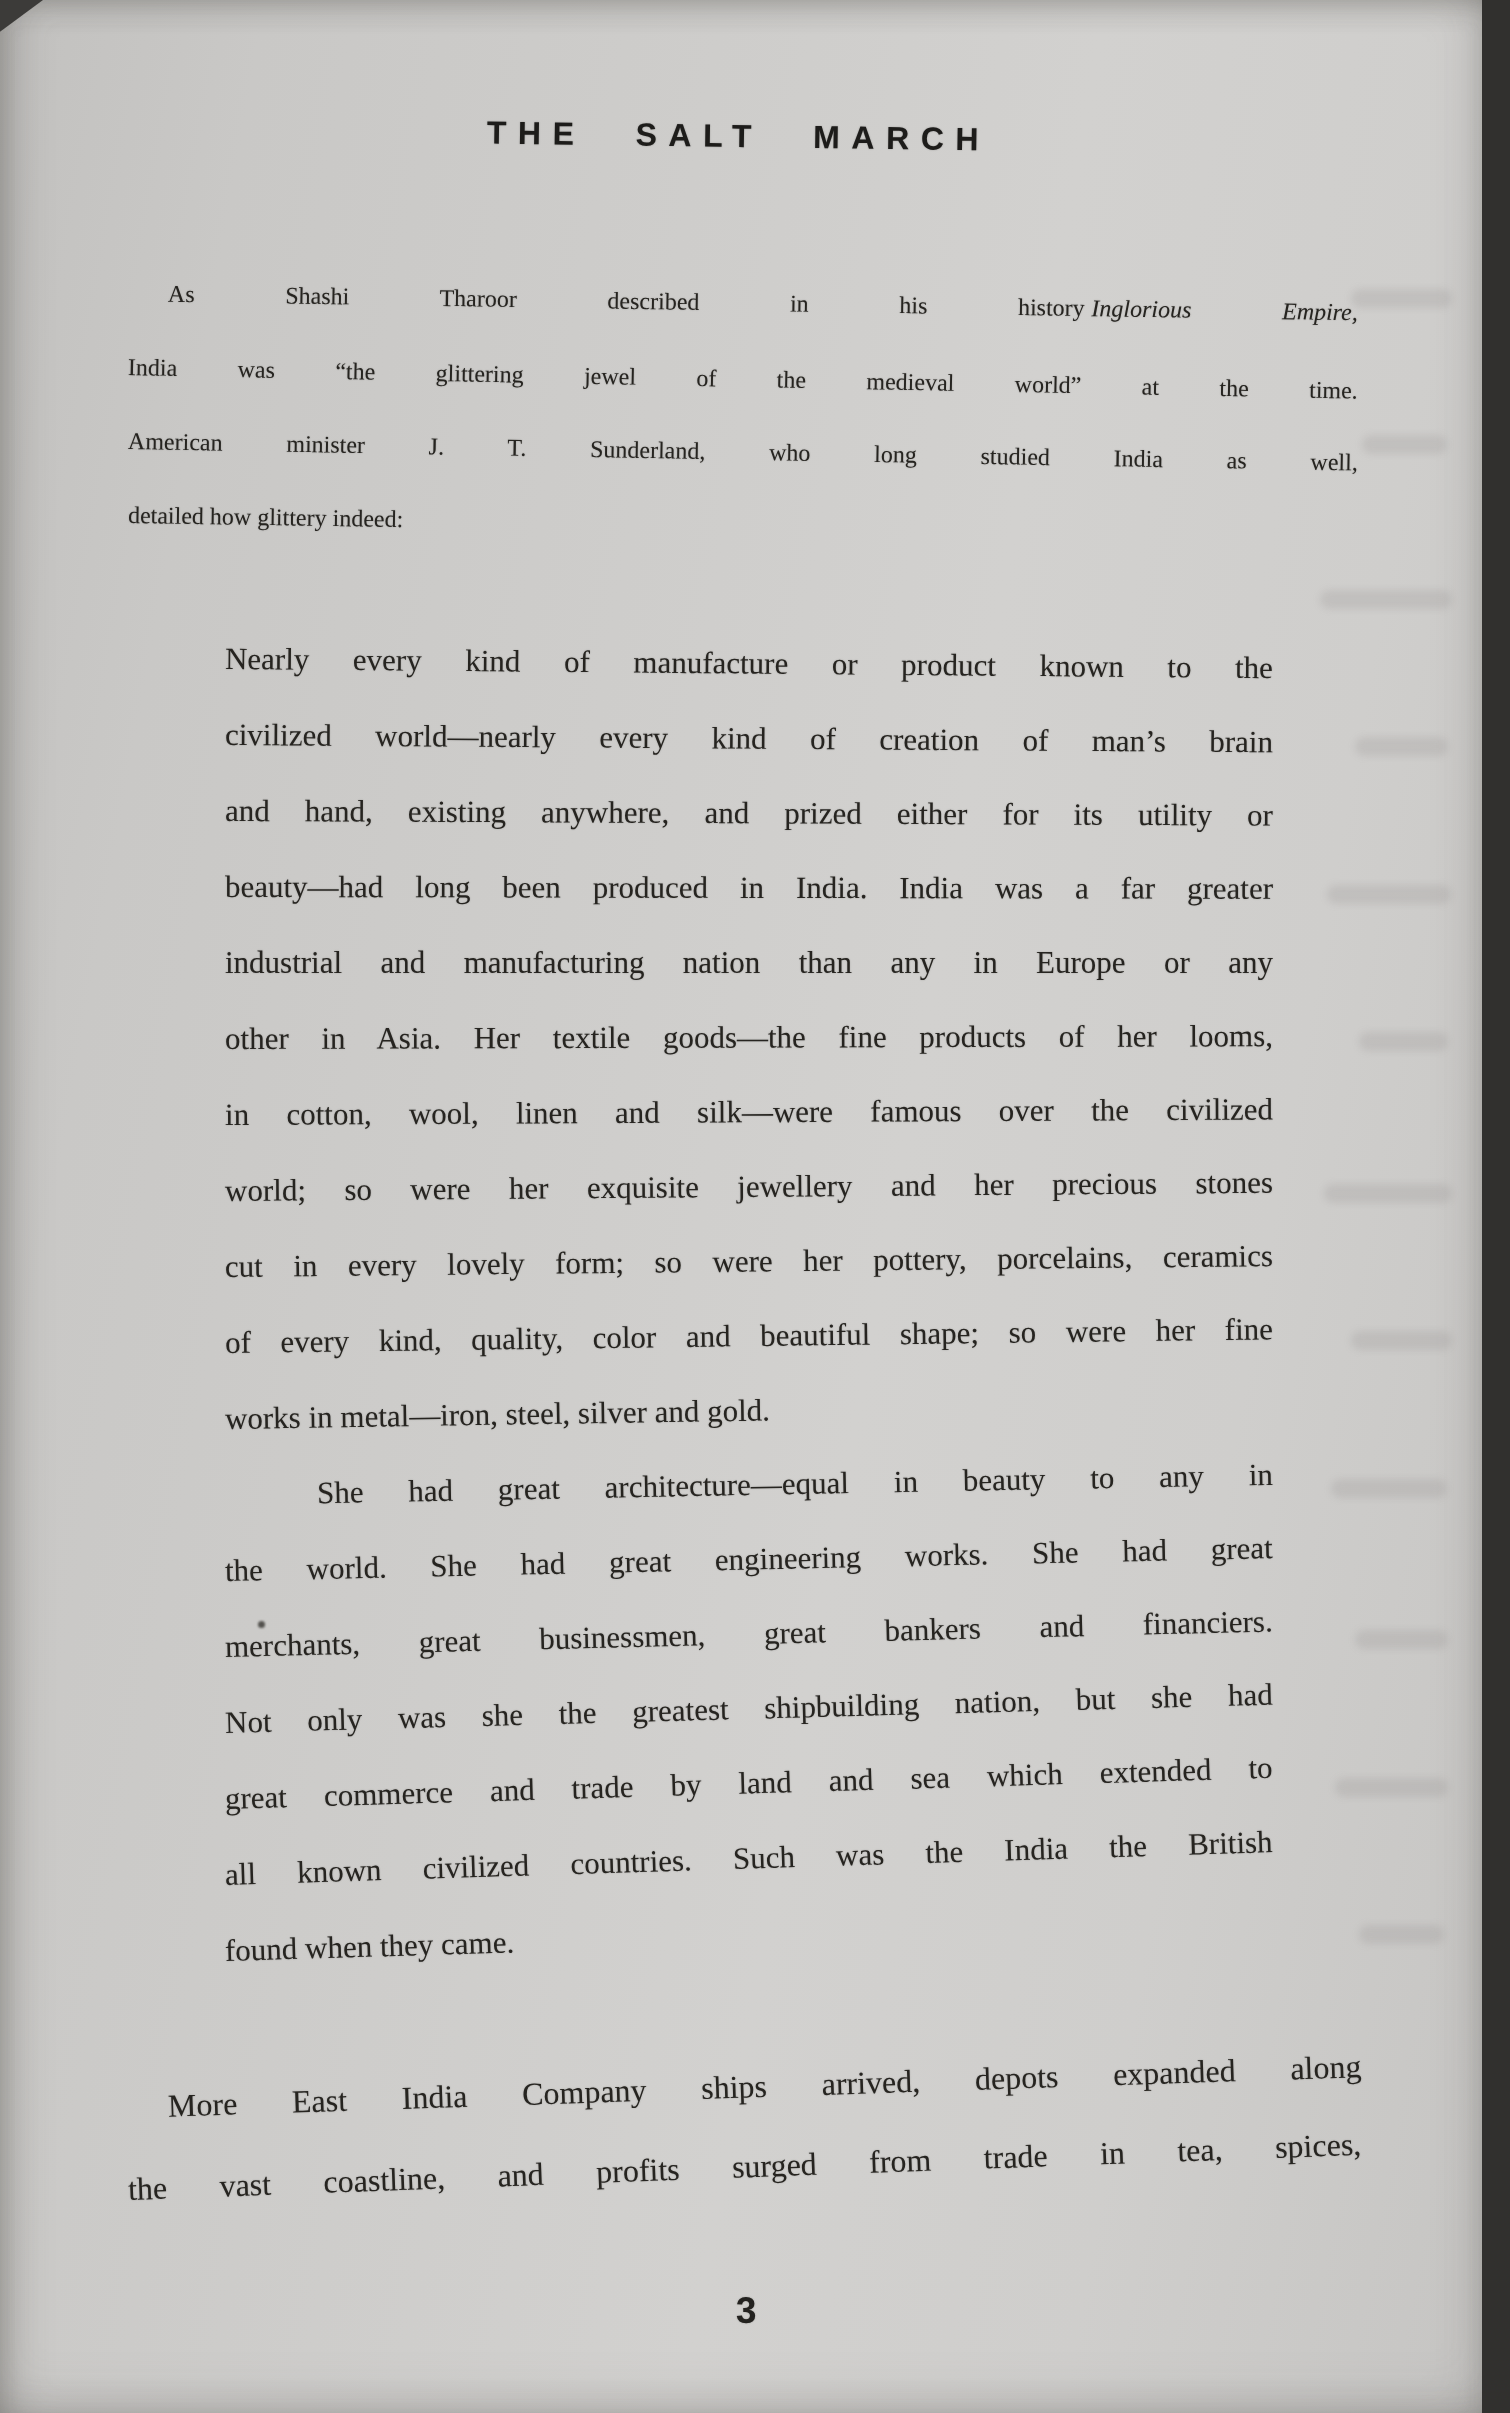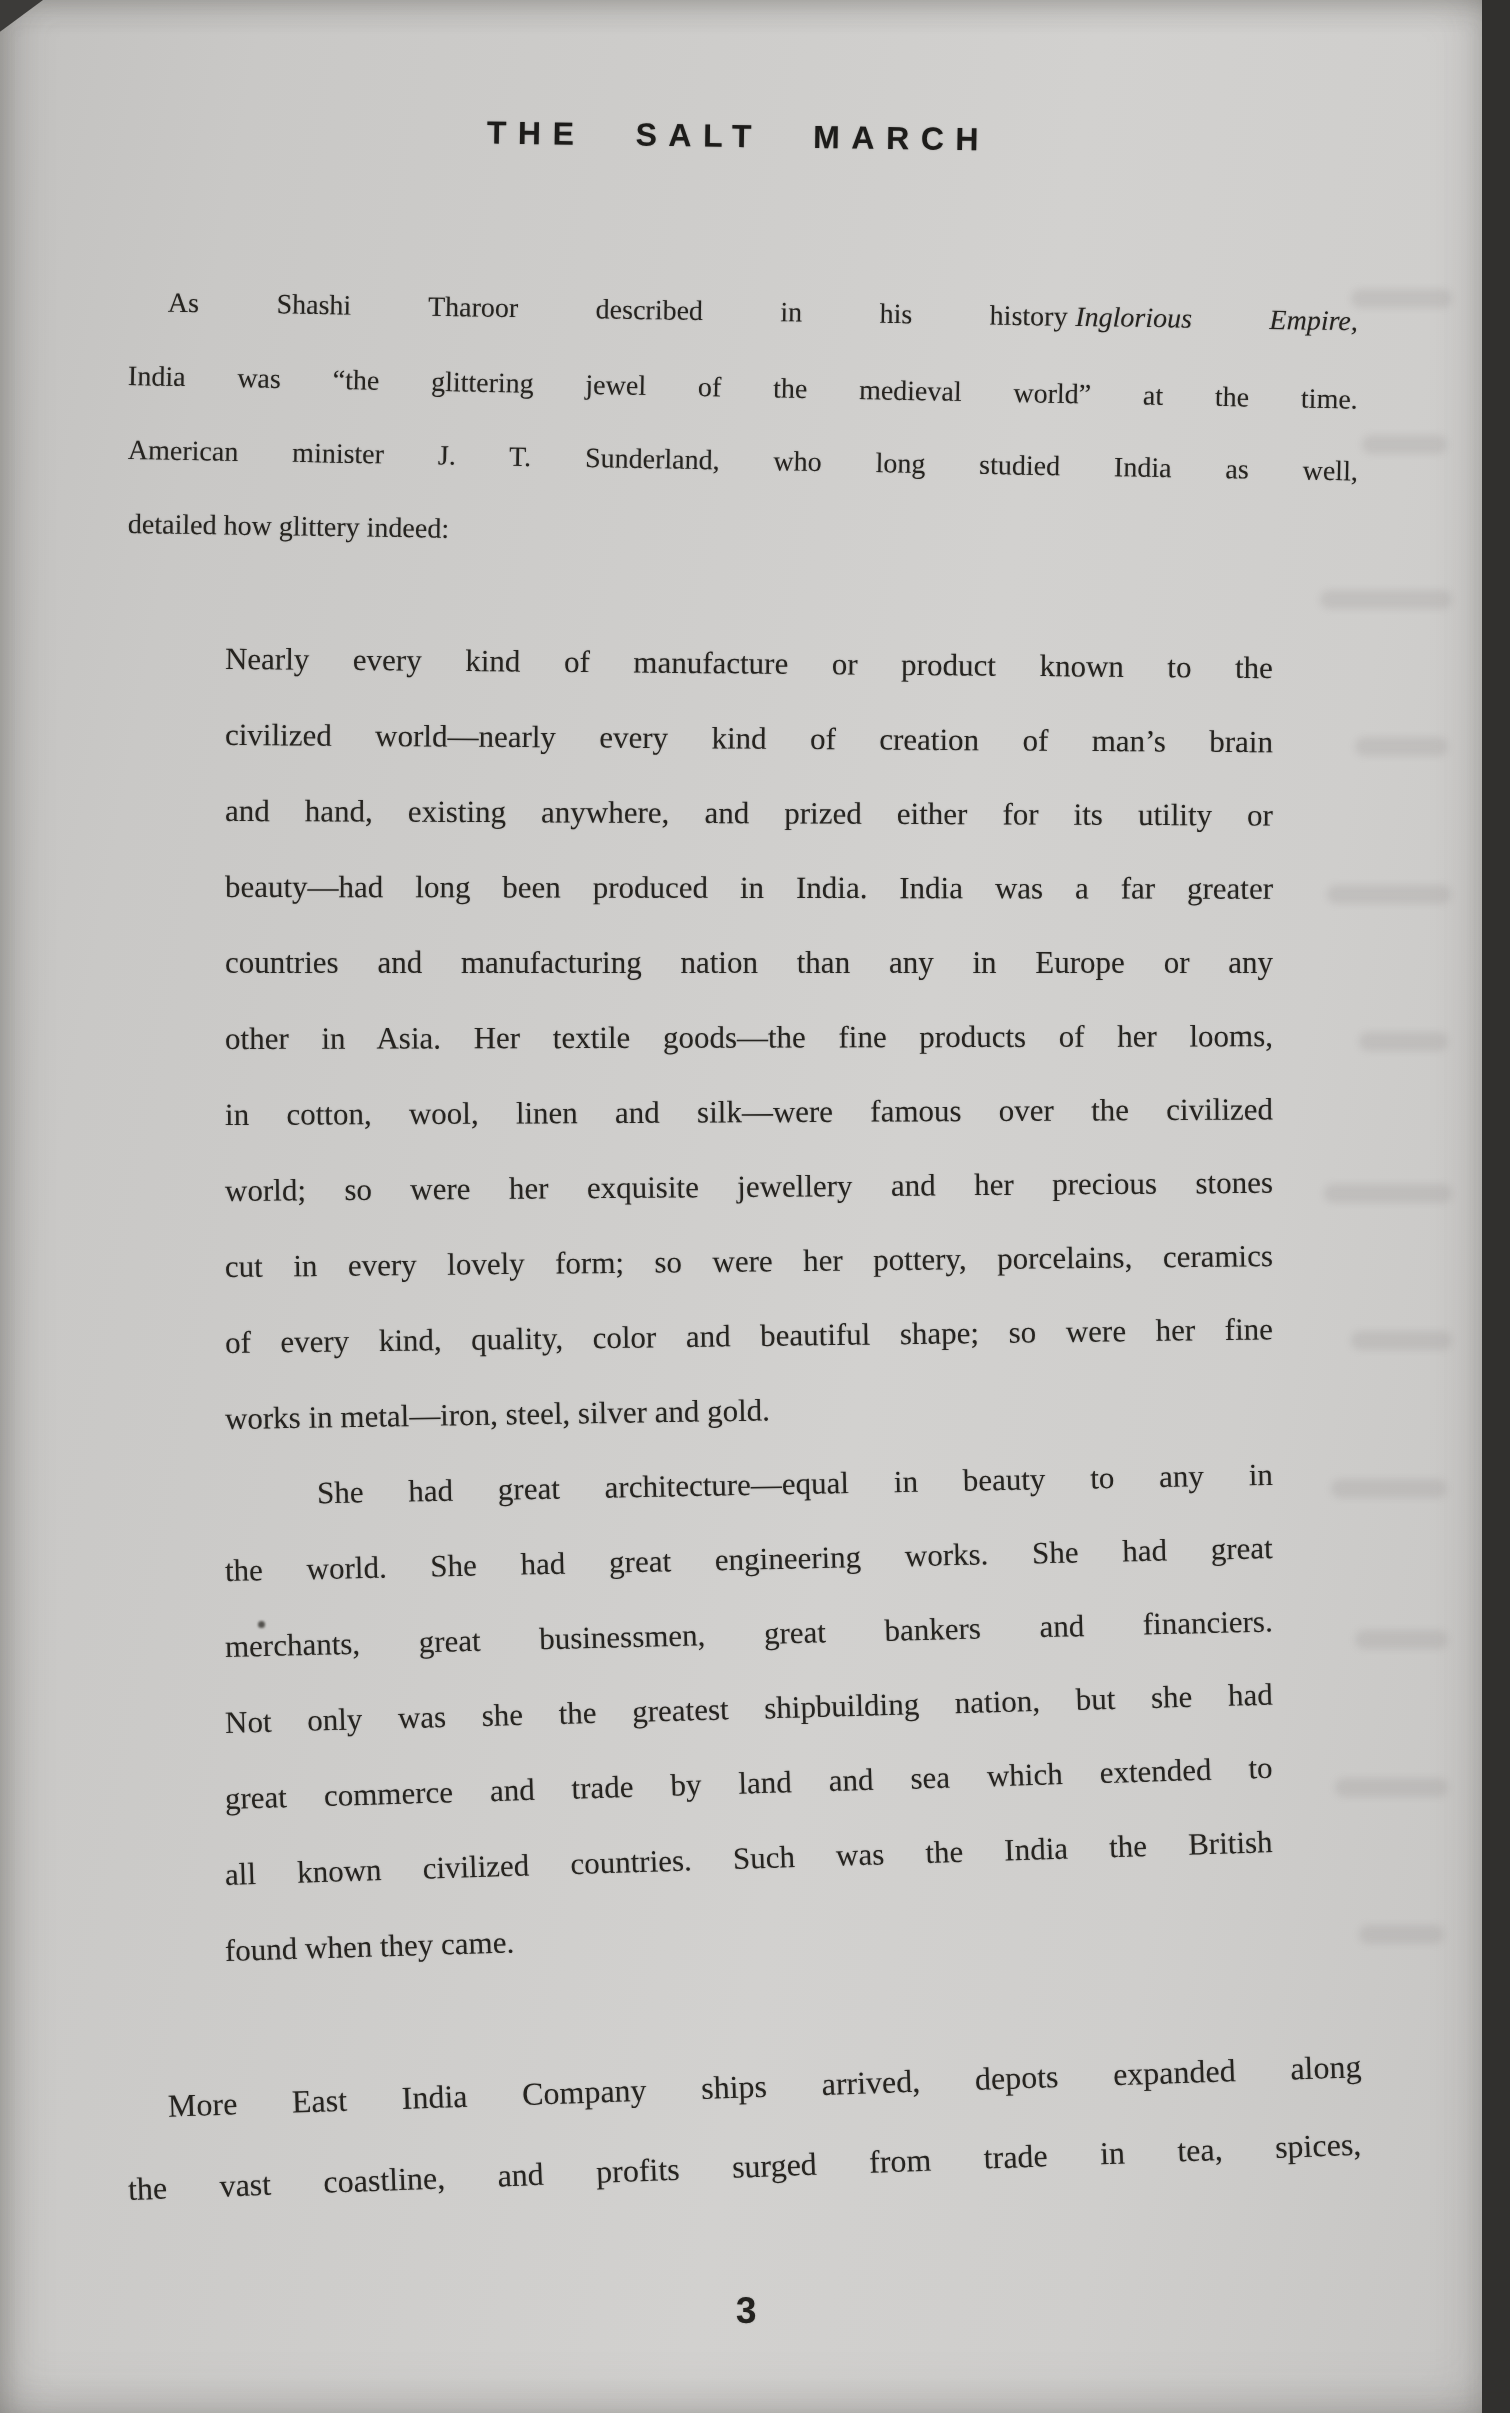--- a/index.html
+++ b/index.html
@@ -72,22 +72,22 @@
     text-shadow: 0 0 1.6px rgba(38,36,32,0.30);
     text-align: justify;
     text-align-last: justify;
     text-justify: inter-word;
     transform-origin: 0 50%;
     white-space: normal;
   }
   .textline.flush-left { text-align-last: left; }
 
   .para1 {
-    position: absolute; left: 128px; top: 265px; width: 1230px;
-    font-size: 28px;
+    position: absolute; left: 128px; top: 256px; width: 1230px;
+    font-size: 24px;
   }
   .para1 .textline { line-height: 74px; height: 74px; }
   .p1-l1 { padding-left: 40px; transform: rotate(0.9deg); }
   .p1-l2 { transform: rotate(1.1deg); }
   .p1-l3 { transform: rotate(1.0deg); }
   .p1-l4 { transform: rotate(0.85deg); }
   .bq-title { font-style: italic; margin-left: 0.28em; }
 
   .blockquote {
     position: absolute; left: 225px; top: 621px; width: 1048px;
@@ -162,21 +162,21 @@
     <div class="textline p1-l2">India was “the glittering jewel of the medieval world” at the time.</div>
     <div class="textline p1-l3">American minister J. T. Sunderland, who long studied India as well,</div>
     <div class="textline p1-l4 flush-left">detailed how glittery indeed:</div>
   </div>
 
   <div class="blockquote">
     <div class="textline q-l1">Nearly every kind of manufacture or product known to the</div>
     <div class="textline q-l2">civilized world—nearly every kind of creation of man’s brain</div>
     <div class="textline q-l3">and hand, existing anywhere, and prized either for its utility or</div>
     <div class="textline q-l4">beauty—had long been produced in India. India was a far greater</div>
-    <div class="textline q-l5">countries and manufacturing nation than any in Europe or any</div>
+    <div class="textline q-l5">industrial and manufacturing nation than any in Europe or any</div>
     <div class="textline q-l6">other in Asia. Her textile goods—the fine products of her looms,</div>
     <div class="textline q-l7">in cotton, wool, linen and silk—were famous over the civilized</div>
     <div class="textline q-l8">world; so were her exquisite jewellery and her precious stones</div>
     <div class="textline q-l9">cut in every lovely form; so were her pottery, porcelains, ceramics</div>
     <div class="textline q-l10">of every kind, quality, color and beautiful shape; so were her fine</div>
     <div class="textline q-l11 flush-left">works in metal—iron, steel, silver and gold.</div>
     <div class="textline q-l12">She had great architecture—equal in beauty to any in</div>
     <div class="textline q-l13">the world. She had great engineering works. She had great</div>
     <div class="textline q-l14">merchants, great businessmen, great bankers and financiers.</div>
     <div class="textline q-l15">Not only was she the greatest shipbuilding nation, but she had</div>

